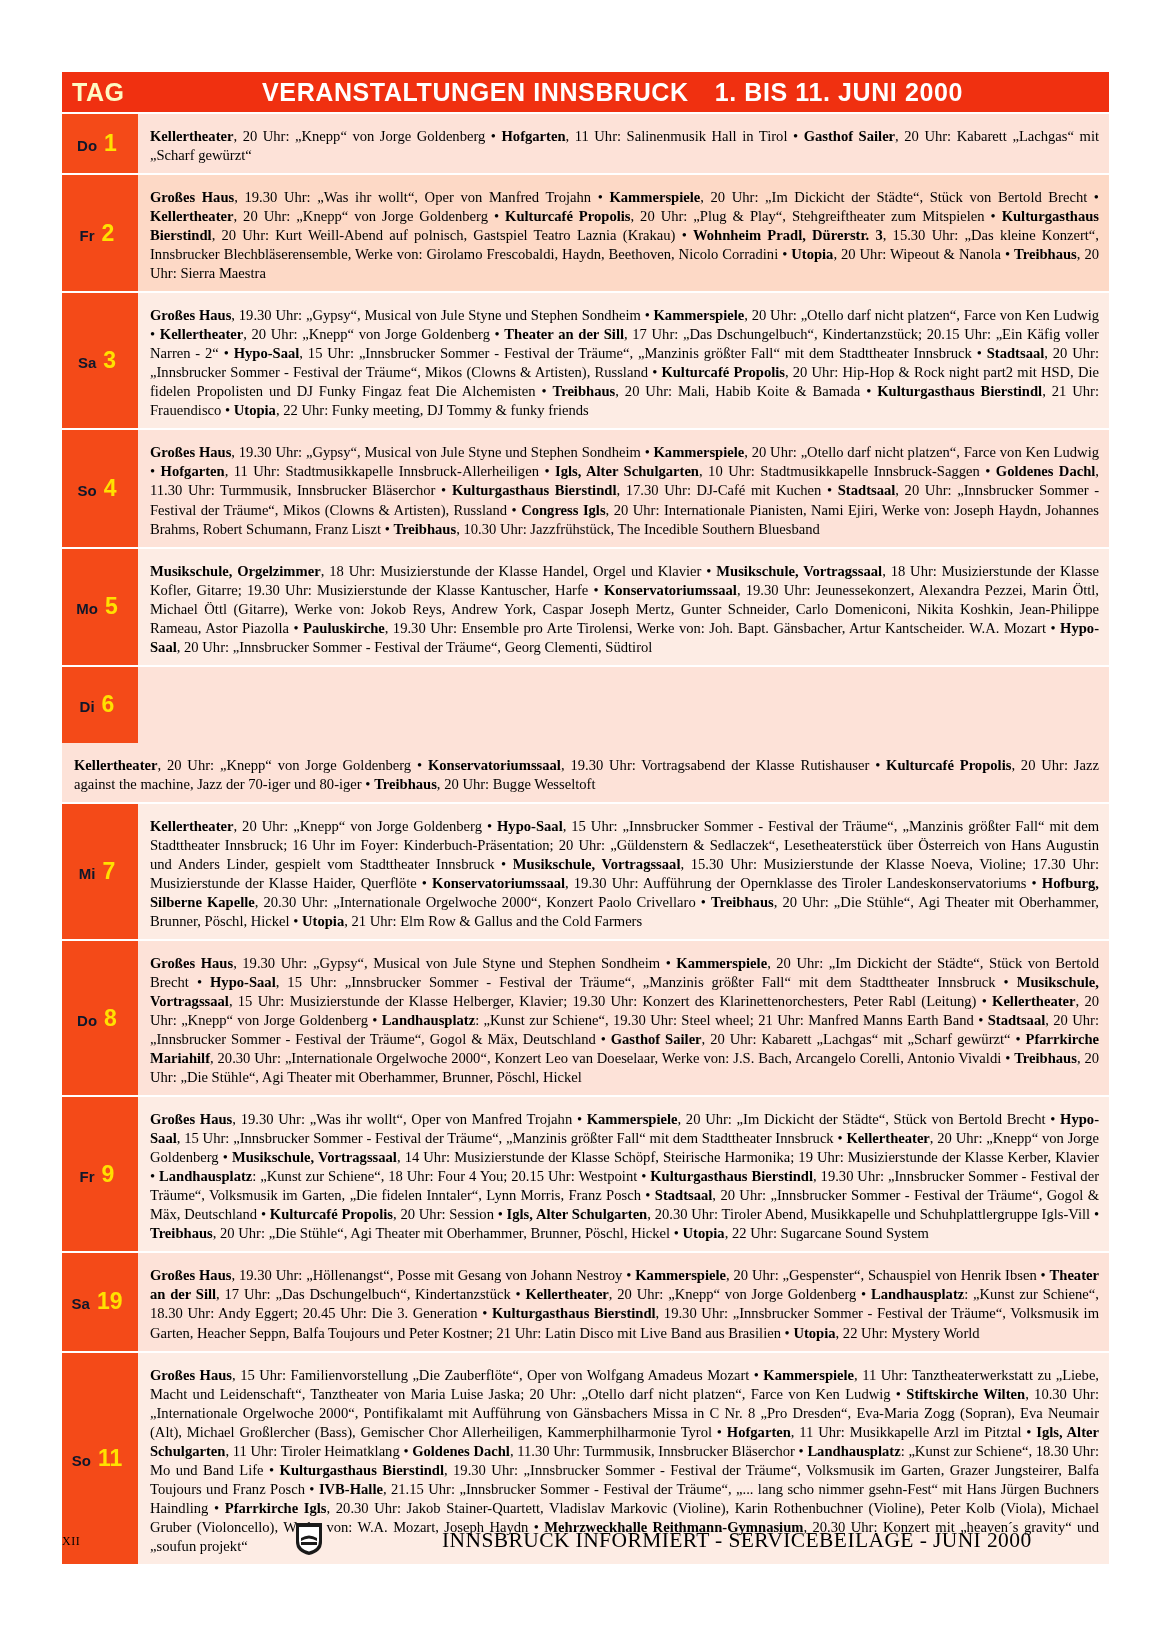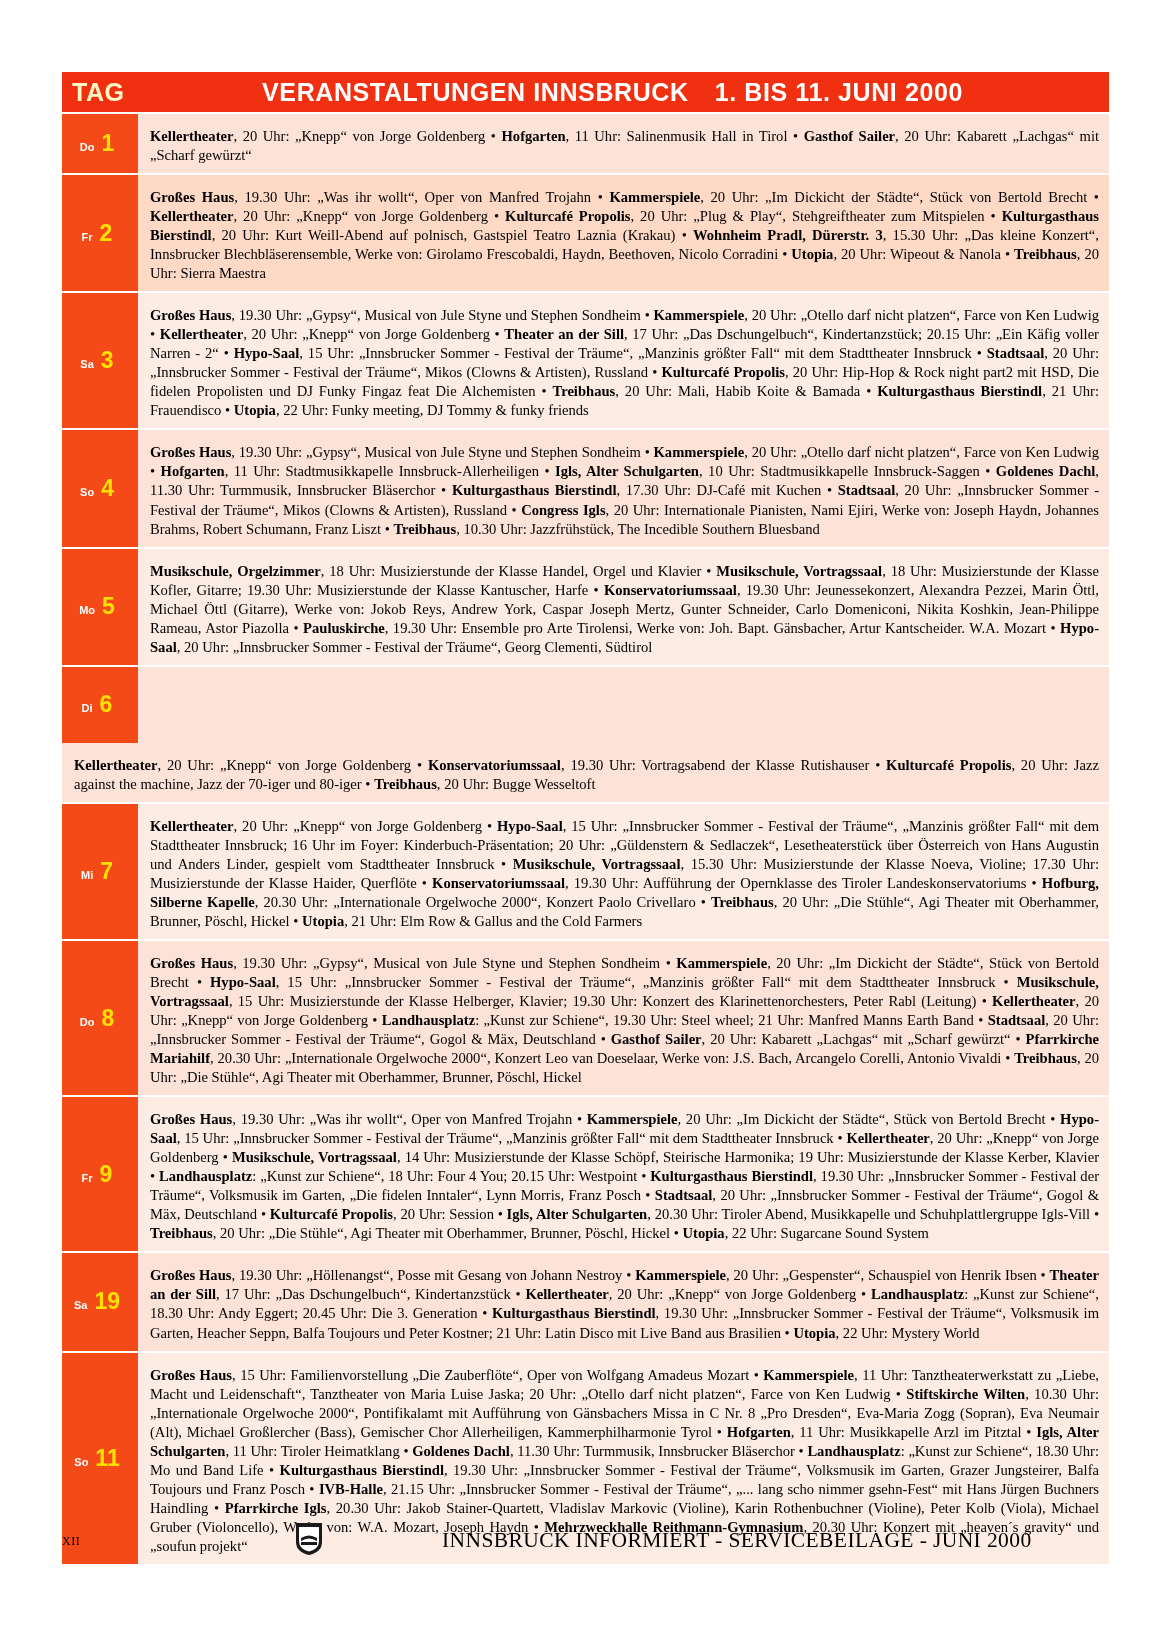--- a/index.html
+++ b/index.html
@@ -85,22 +85,22 @@
     display: flex;
     align-items: baseline;
     justify-content: center;
     width: 100%;
     padding-right: 6px;
     box-sizing: border-box;
   }
   .day-abbr {
     font-family: "Liberation Sans", sans-serif;
     font-weight: bold;
-    font-size: 11px;
-    color: #ffffff;
+    font-size: 15px;
+    color: #0f172a;
     margin-right: 7px;
   }
   .day-num {
     font-family: "Liberation Sans", sans-serif;
     font-weight: bold;
     font-size: 23px;
     color: #ffe100;
   }
   .text-cell {
     flex: 1 1 auto;

